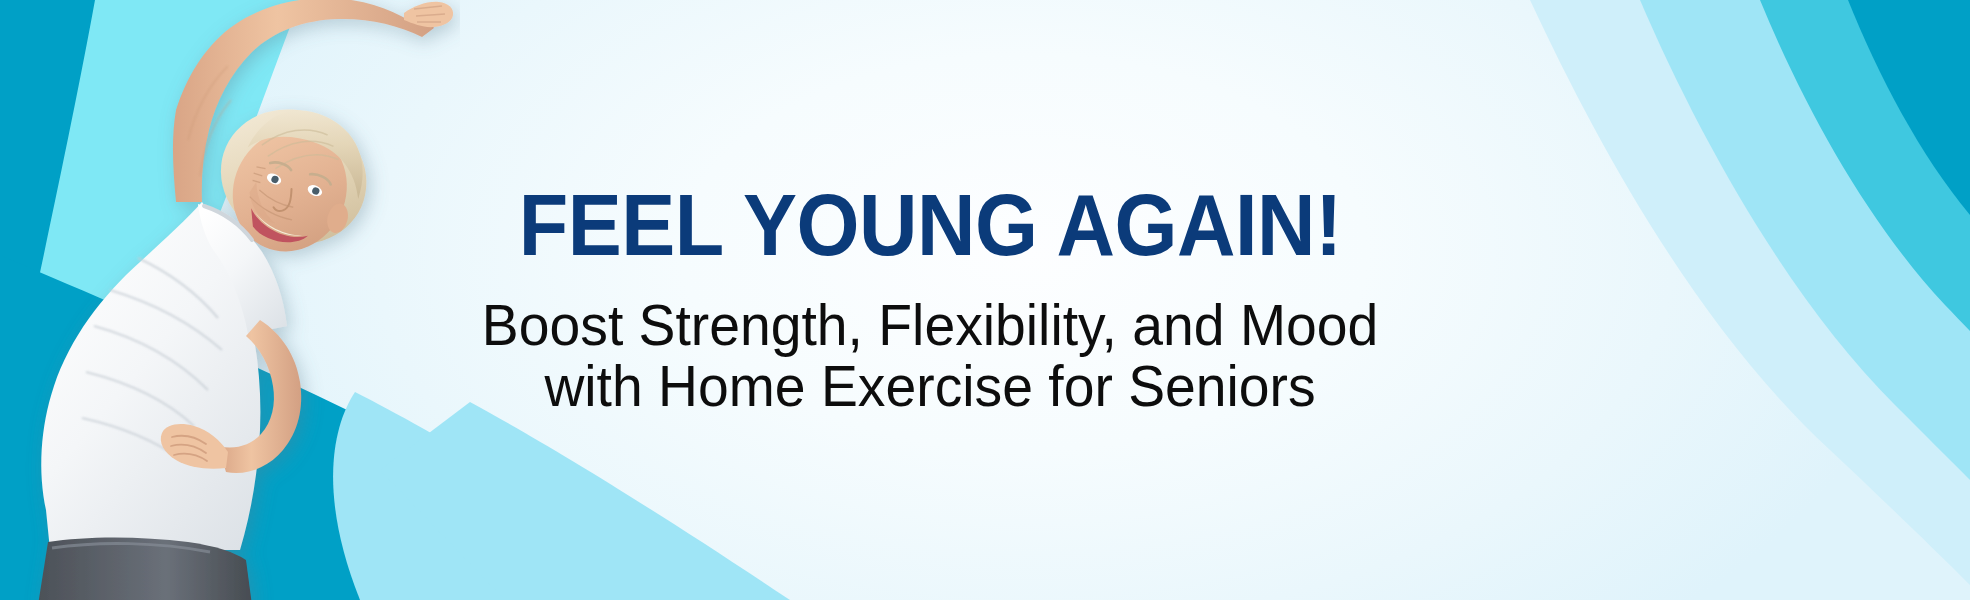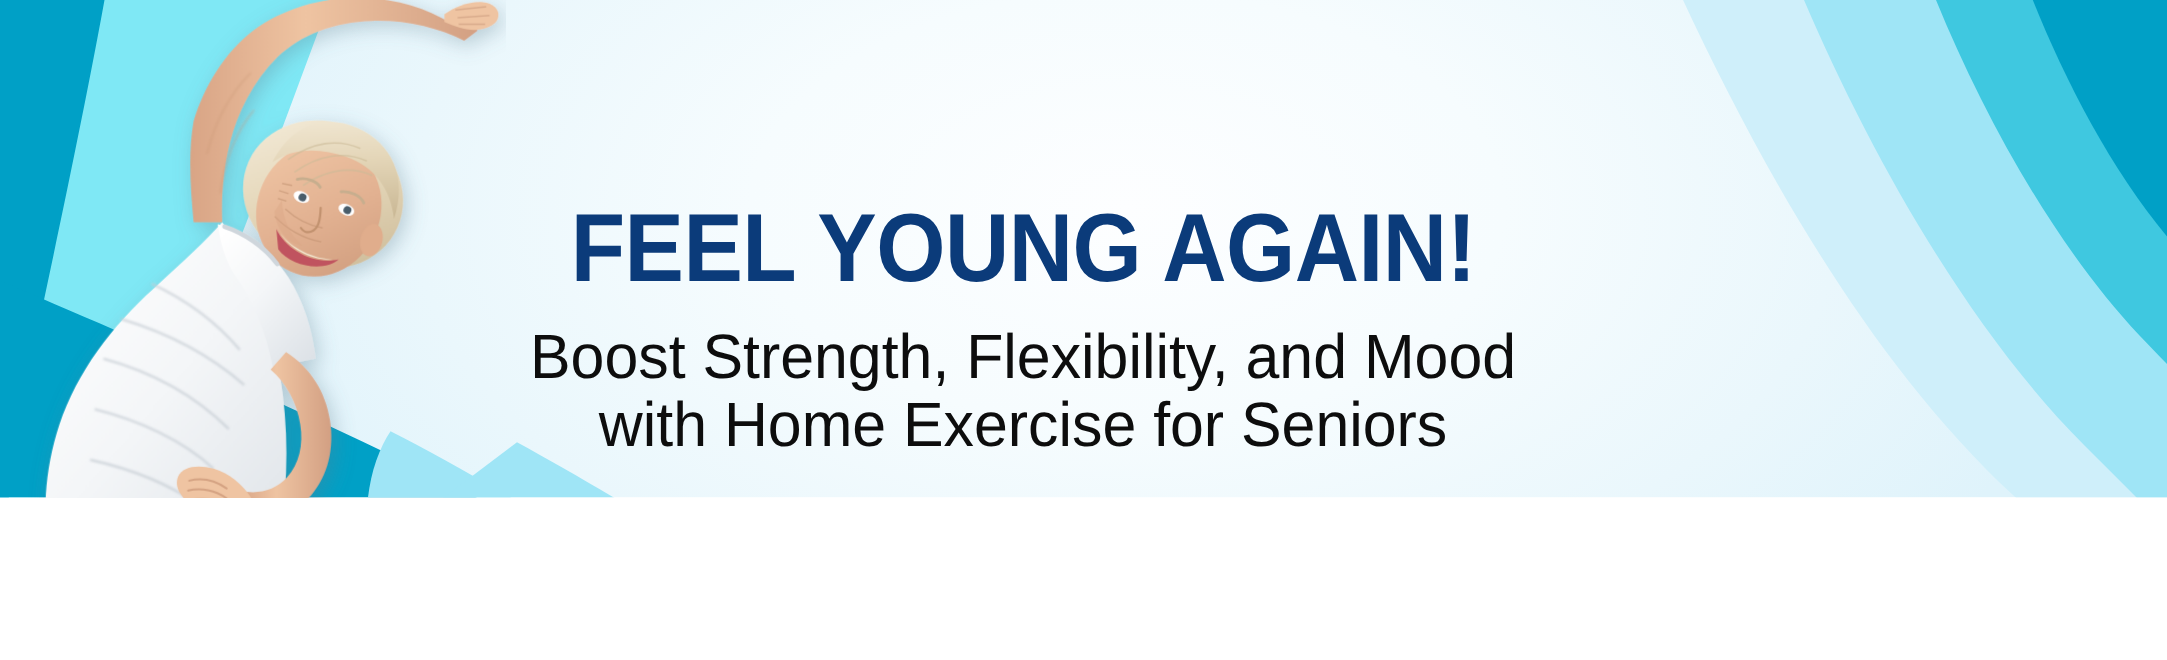--- a/index.html
+++ b/index.html
@@ -2,21 +2,21 @@
 <html><head>
 <meta charset="utf-8">
 <style>
   html,body{margin:0;padding:0;}
   body{
     width:1970px;height:600px;overflow:hidden;
     font-family:"Liberation Sans","DejaVu Sans",sans-serif;
     background:#ffffff;
   }
   #banner{
-    position:relative;width:1970px;height:452px;overflow:hidden;
+    position:relative;width:1970px;height:600px;overflow:hidden;
     background:
       radial-gradient(ellipse 900px 520px at 52% 42%, #FDFEFF 0%, #F6FCFE 38%, #EAF7FC 72%, #DFF3FB 100%);
   }
   .layer{position:absolute;top:0;left:0;width:1970px;height:600px;}
   .layer svg{display:block;width:1970px;height:600px;}
 
   
   #copy{
     position:absolute;left:340px;top:0;width:1180px;height:600px;
     display:flex;flex-direction:column;align-items:center;justify-content:center;

